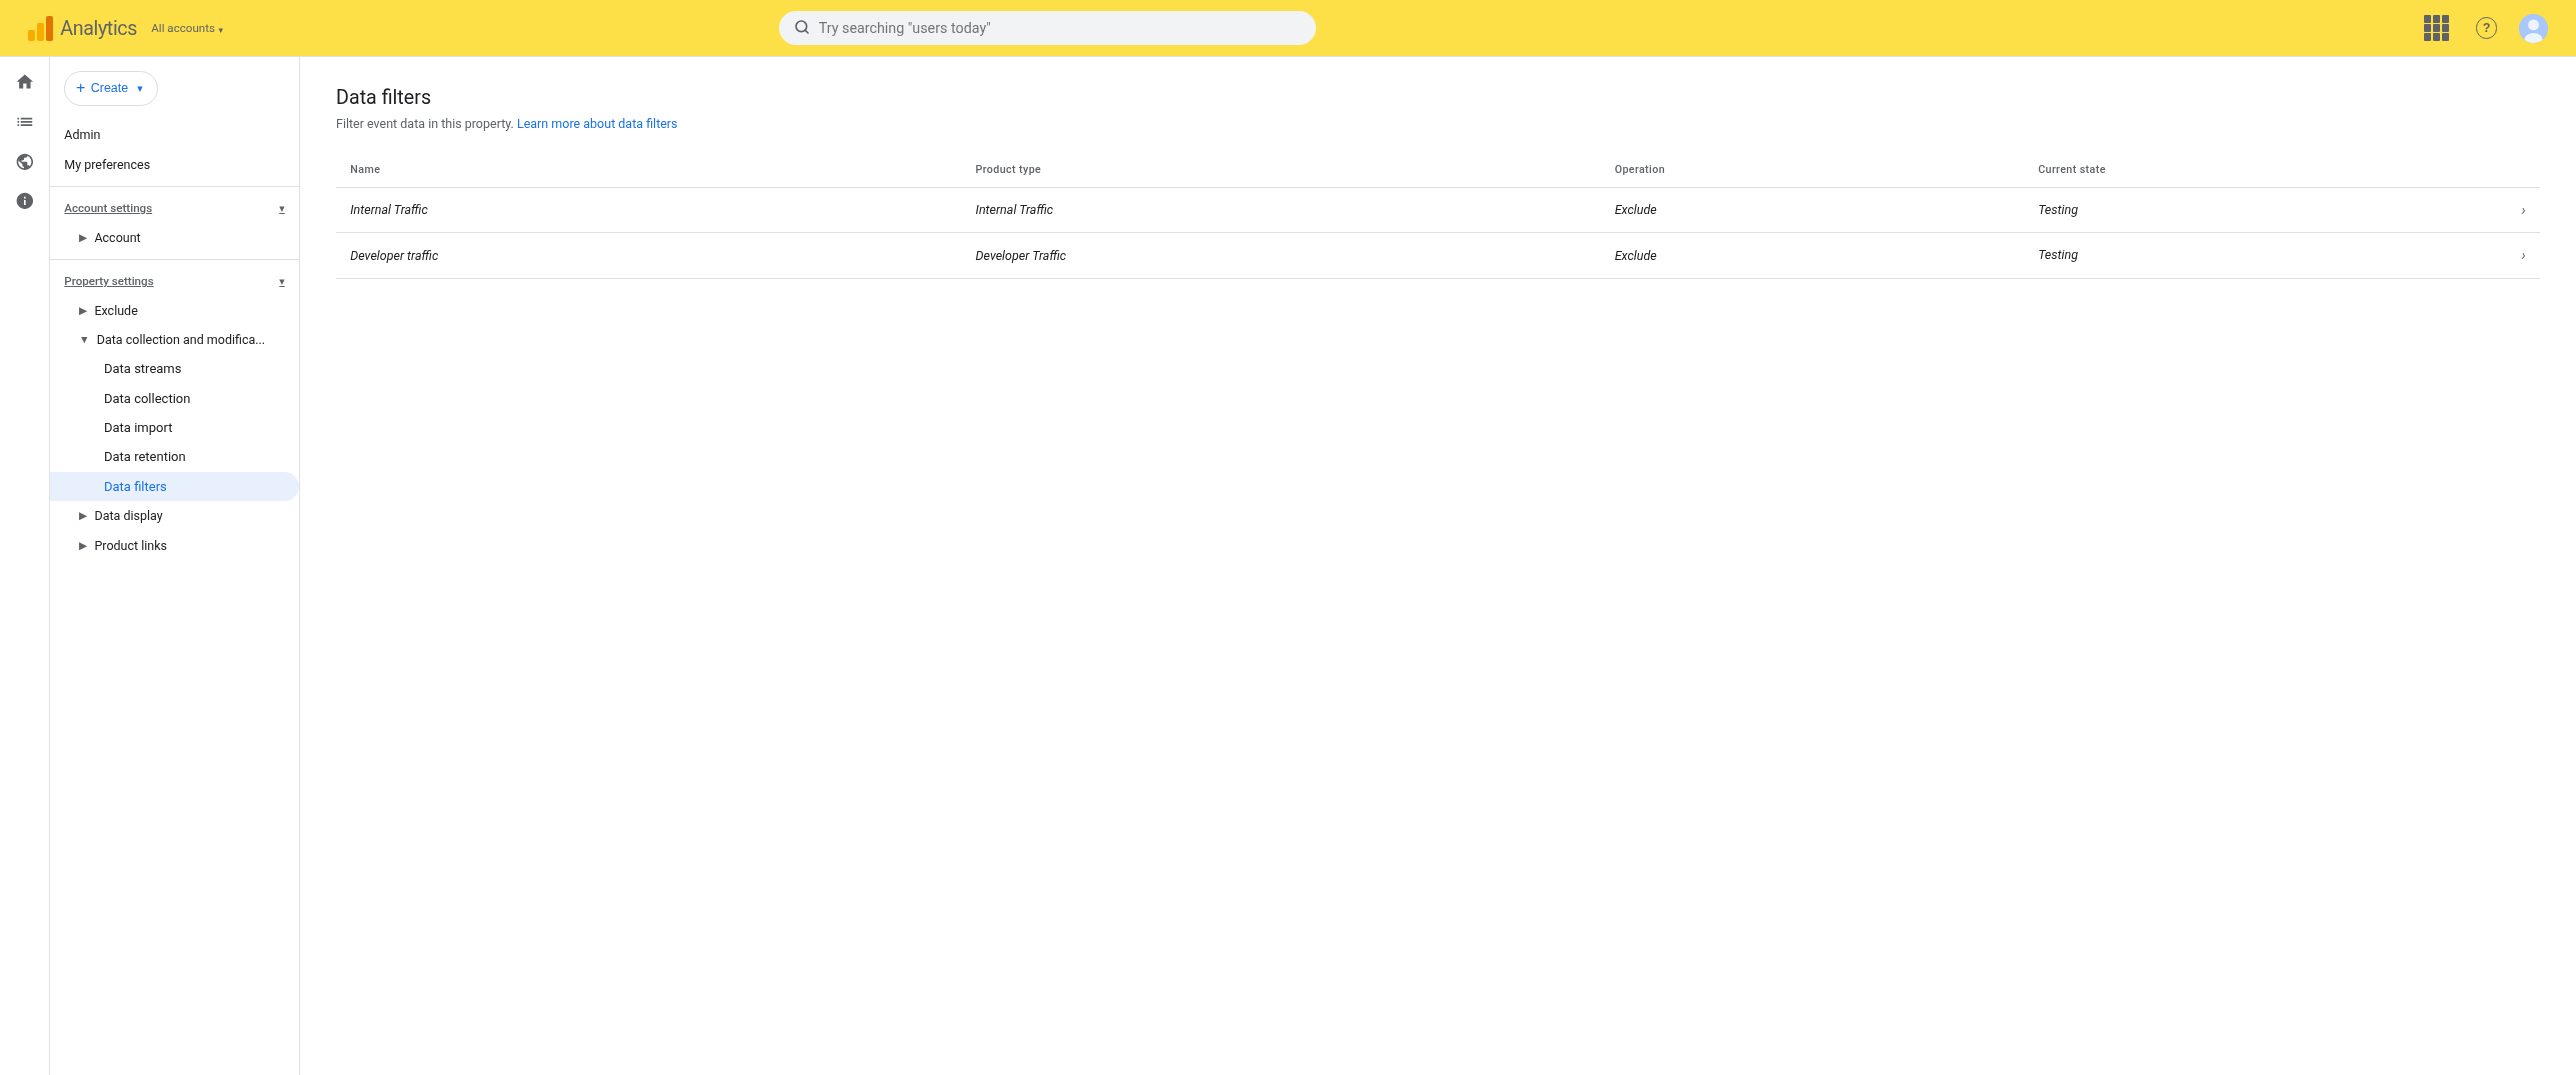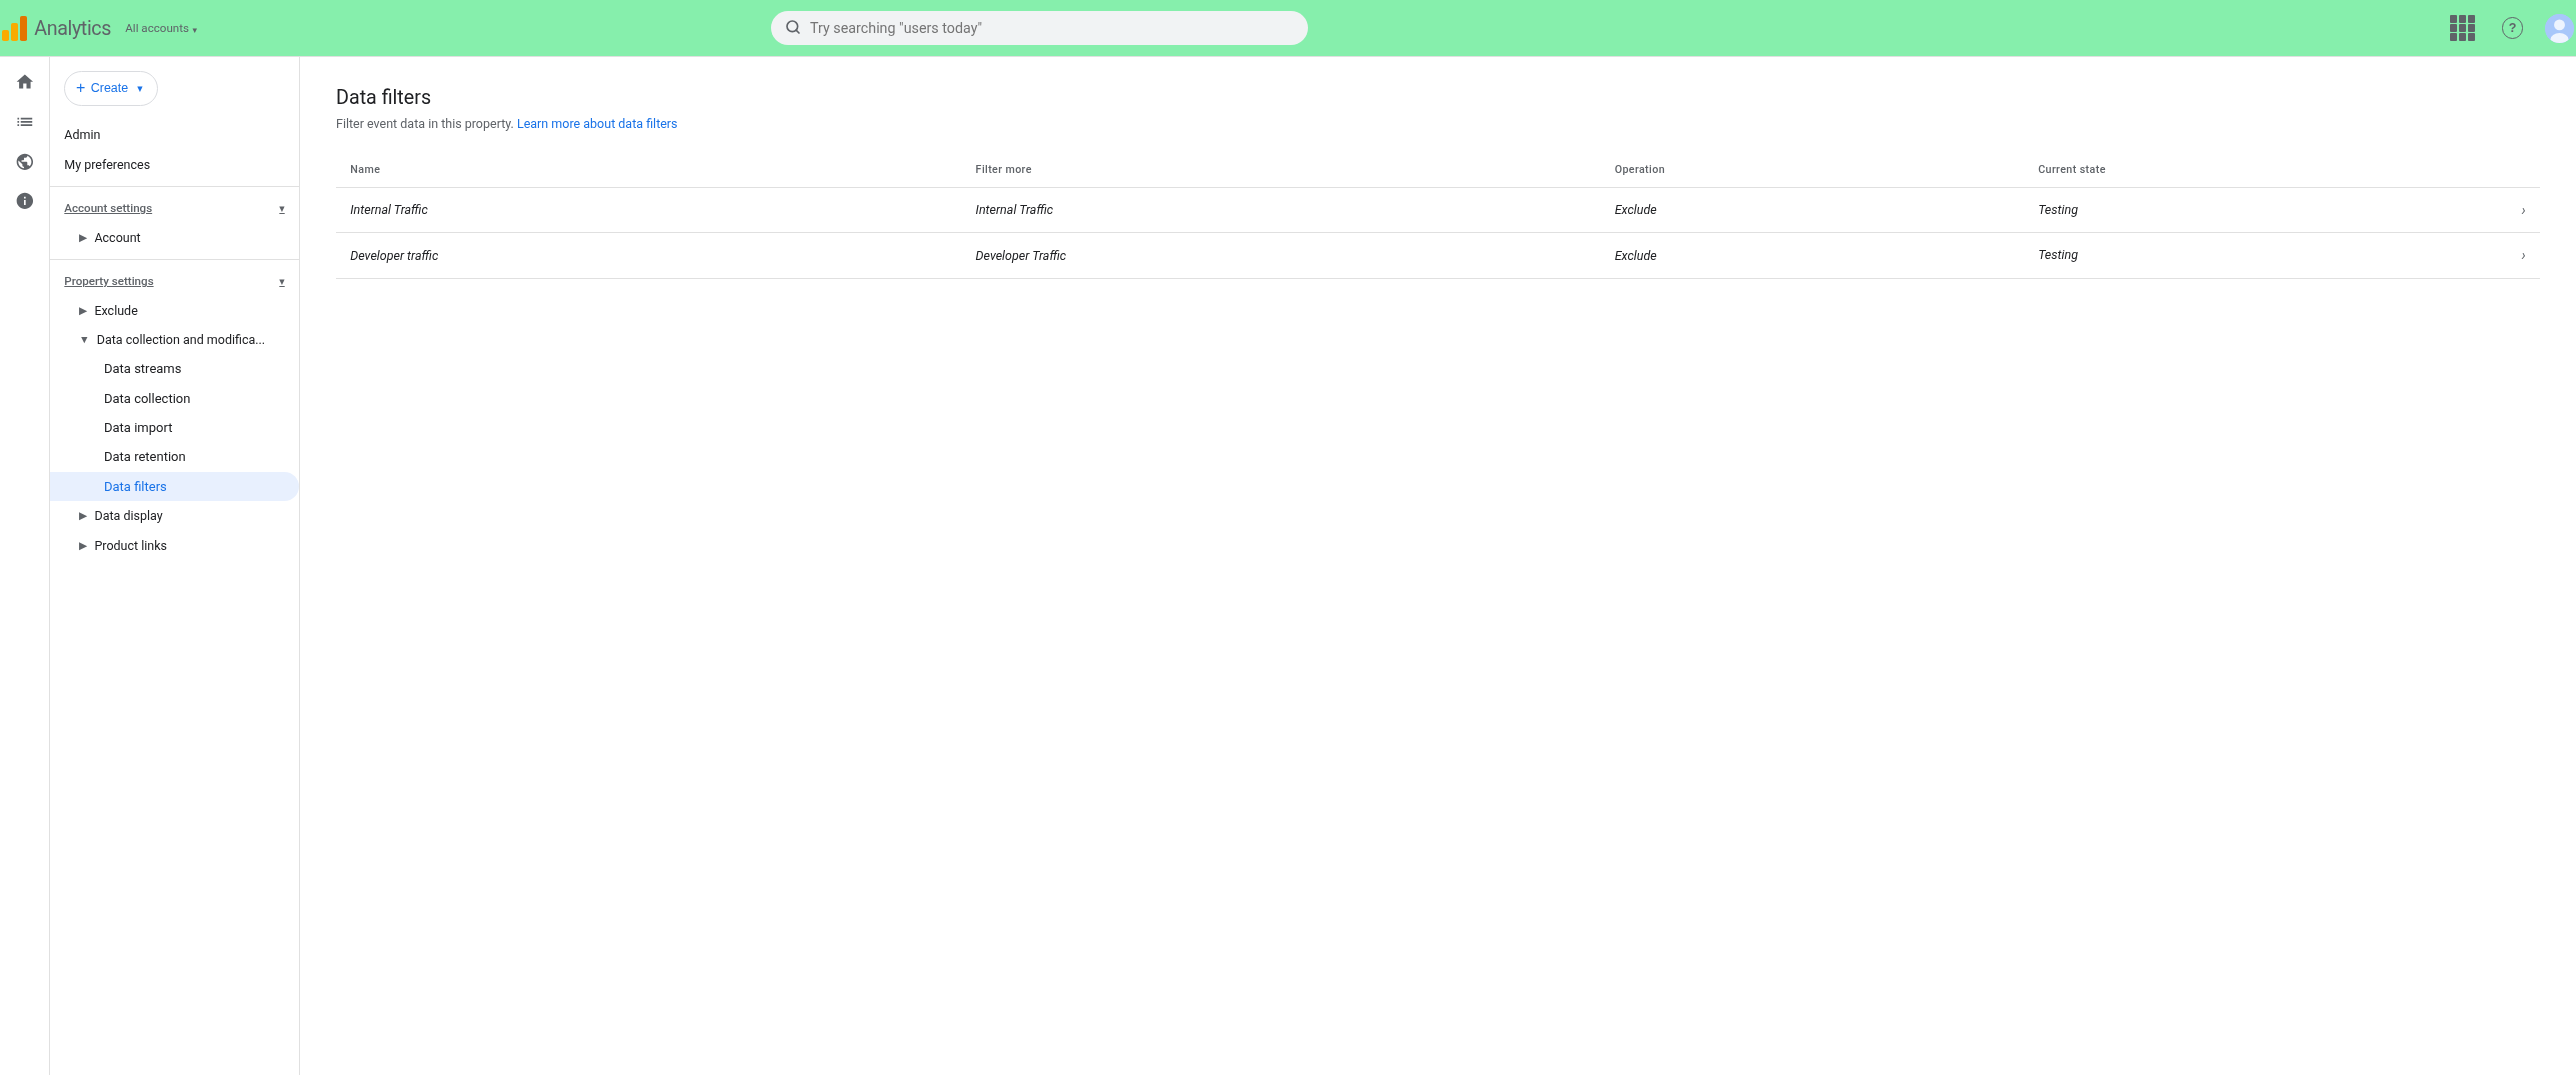--- a/index.html
+++ b/index.html
@@ -1,21 +1,21 @@
 <!DOCTYPE html>
 <html style="font-size:14.3px"><head>
   <meta charset="utf-8">
   <style>
     * { margin: 0; padding: 0; box-sizing: border-box; }
     body { font-family: 'Google Sans', Roboto, Arial, sans-serif; background: #fff; color: #202124; font-size: 12.5px; display: flex; flex-direction: column; height: 100vh; overflow: hidden; }
 
     
     .topbar {
-      display: flex; align-items: center; height: 57px; padding: 0 2px;
-      border-bottom: 0.9px solid #e0e0e0; background: #86efac; flex-shrink: 0;
+      display: flex; align-items: center; height: 57px; padding: 0 28px;
+      border-bottom: 0.9px solid #e0e0e0; background: #fde047; flex-shrink: 0;
       gap: 10.7px;
     }
     .topbar-logo {
       display: flex; align-items: center; gap: 7.2px; text-decoration: none; color: #202124;
     }
     .logo-icon { display: flex; gap: 1.8px; align-items: flex-end; height: 25px; }
     .logo-bar { width: 7.2px; border-radius: 1.8px; }
     .logo-bar-1 { height: 10.7px; background: #F9AB00; }
     .logo-bar-2 { height: 18px; background: #F9AB00; }
     .logo-bar-3 { height: 25px; background: #E37400; }
@@ -271,21 +271,21 @@
     <h1 class="page-title">Data filters</h1>
     <p class="page-subtitle">
       <span>Filter event data in this property.</span>
       <a href="#">Learn more about data filters</a>
     </p>
 
     <table class="data-table">
       <thead>
         <tr>
           <th>Name</th>
-          <th>Filter more</th>
+          <th>Product type</th>
           <th>Operation</th>
           <th>Current state</th>
         </tr>
       </thead>
       <tbody id="filters-tbody">
       <tr style="cursor: pointer;">
     <td>Internal Traffic</td>
     <td>Internal Traffic</td>
     <td>Exclude</td>
     <td>

